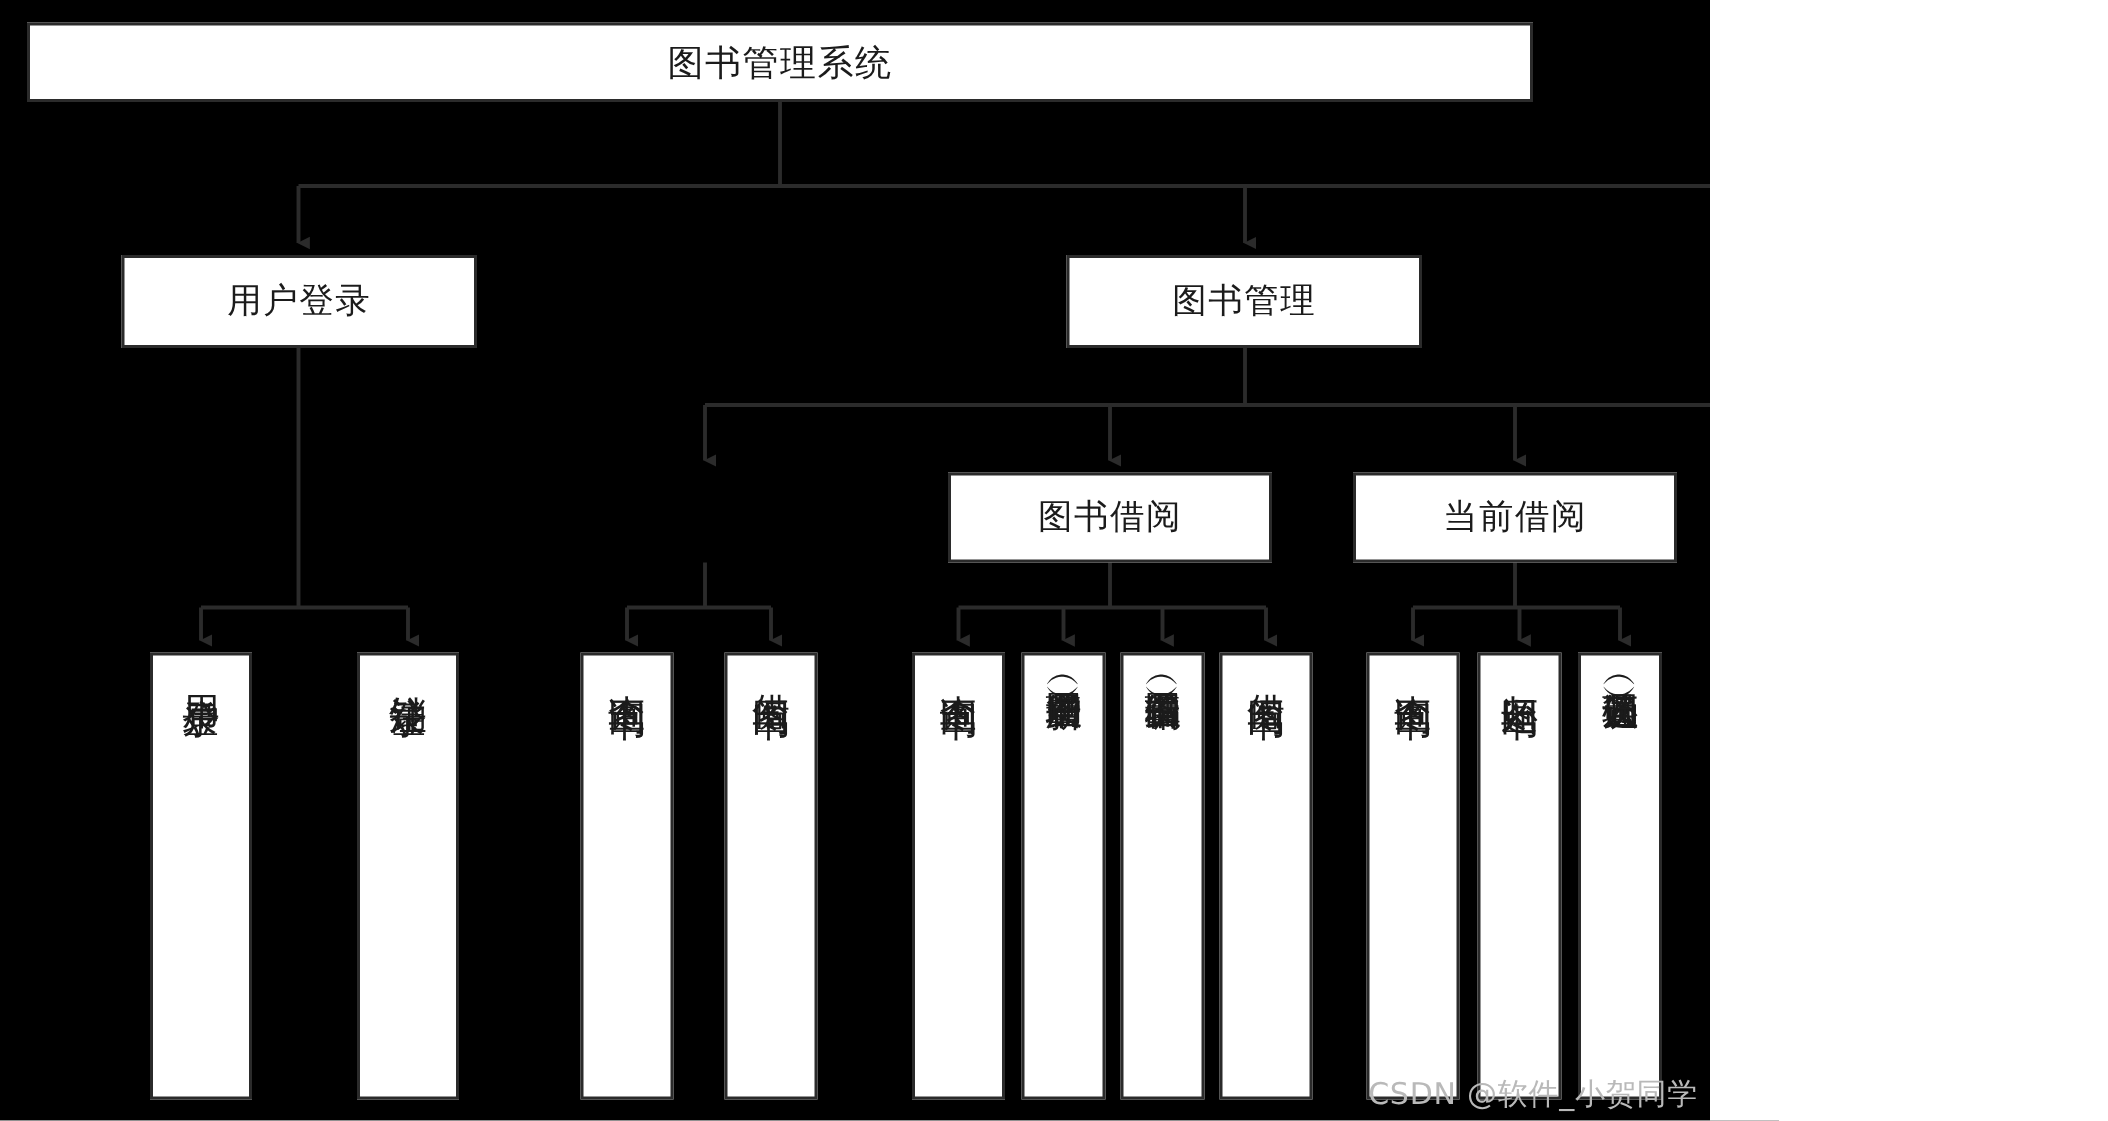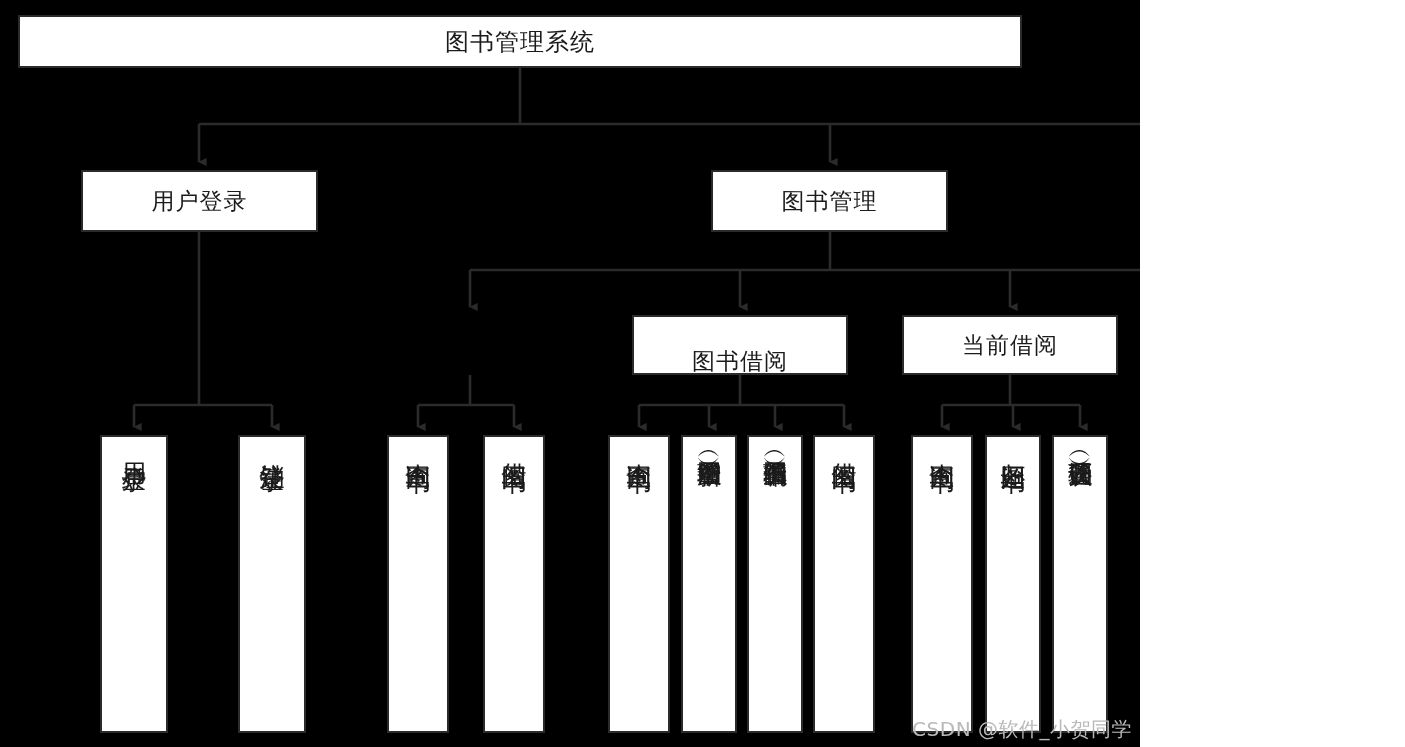--- a/index.html
+++ b/index.html
@@ -134,21 +134,21 @@
     <span class="htext">图书管理系统</span>
   </div>
 
   <div class="node h" id="node-l2-0" style="left: 81px; top: 170px; width: 237px; height: 62px;">
     <span class="htext">用户登录</span>
   </div>
   <div class="node h" id="node-l2-1" style="left: 711px; top: 170px; width: 237px; height: 62px;">
     <span class="htext">图书管理</span>
   </div>
 
-  <div class="node h" id="node-l3-1" style="left: 632px; top: 315px; width: 216px; height: 60px; align-items: flex-end;">
+  <div class="node h" id="node-l3-1" style="left: 632px; top: 315px; width: 216px; height: 60px;">
     <span class="htext">图书借阅</span>
   </div>
   <div class="node h" id="node-l3-2" style="left: 902px; top: 315px; width: 216px; height: 60px;">
     <span class="htext">当前借阅</span>
   </div>
 
   <div class="node v" id="node-leaf-0" style="left: 100px; top: 435px; width: 68px; height: 298px;">
     <span class="vtext">用户登录</span>
   </div>
   <div class="node v" id="node-leaf-1" style="left: 238px; top: 435px; width: 68px; height: 298px;">

